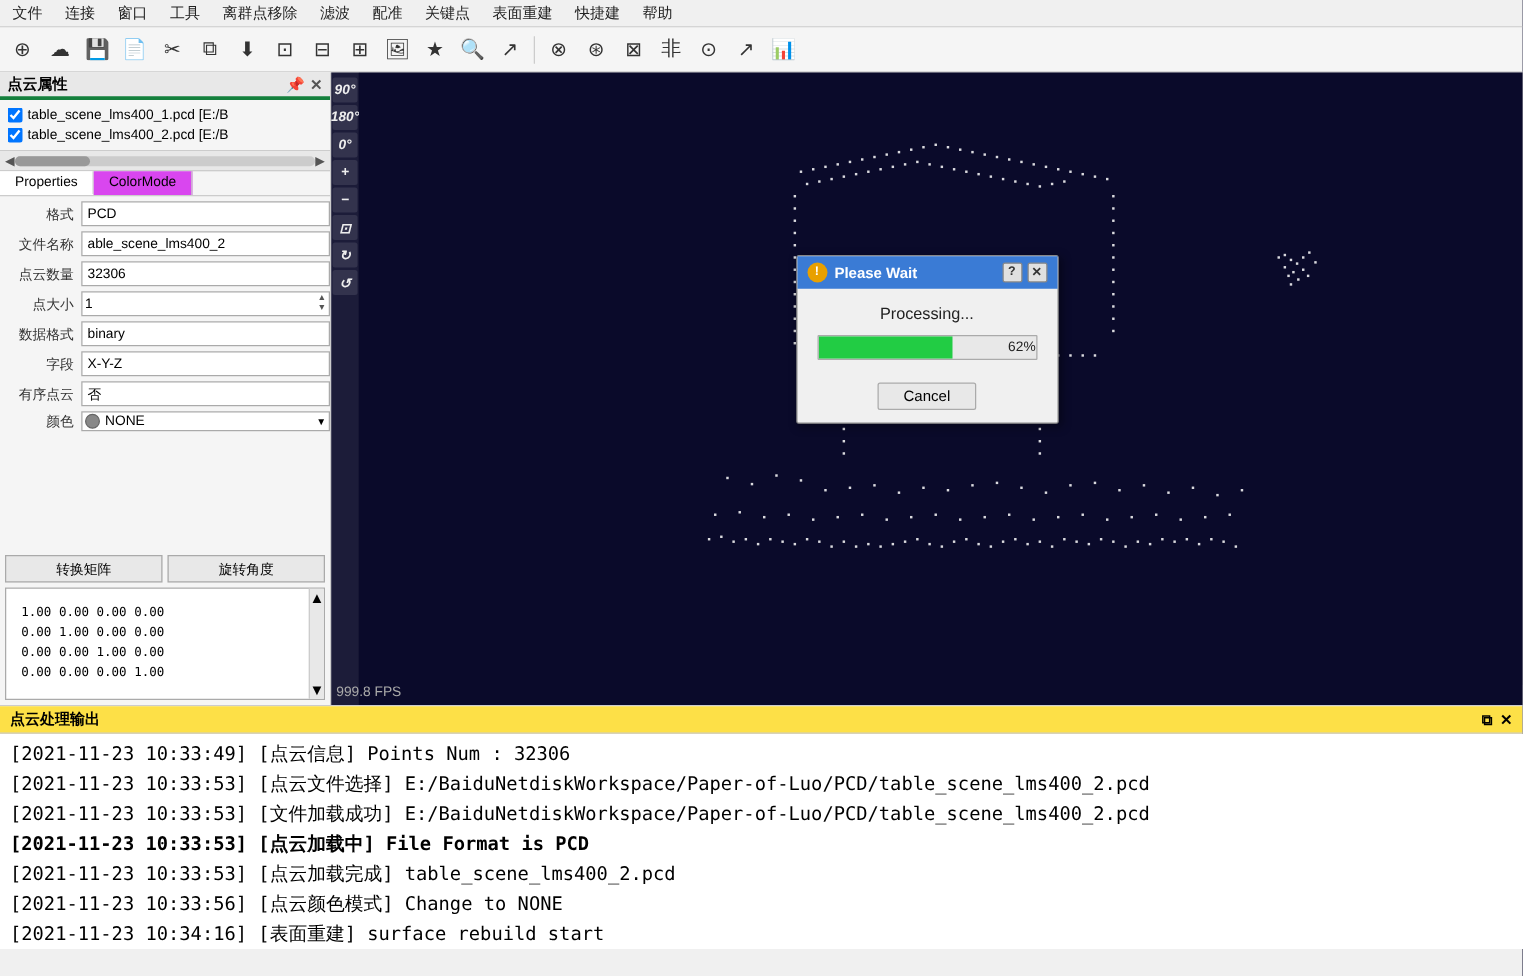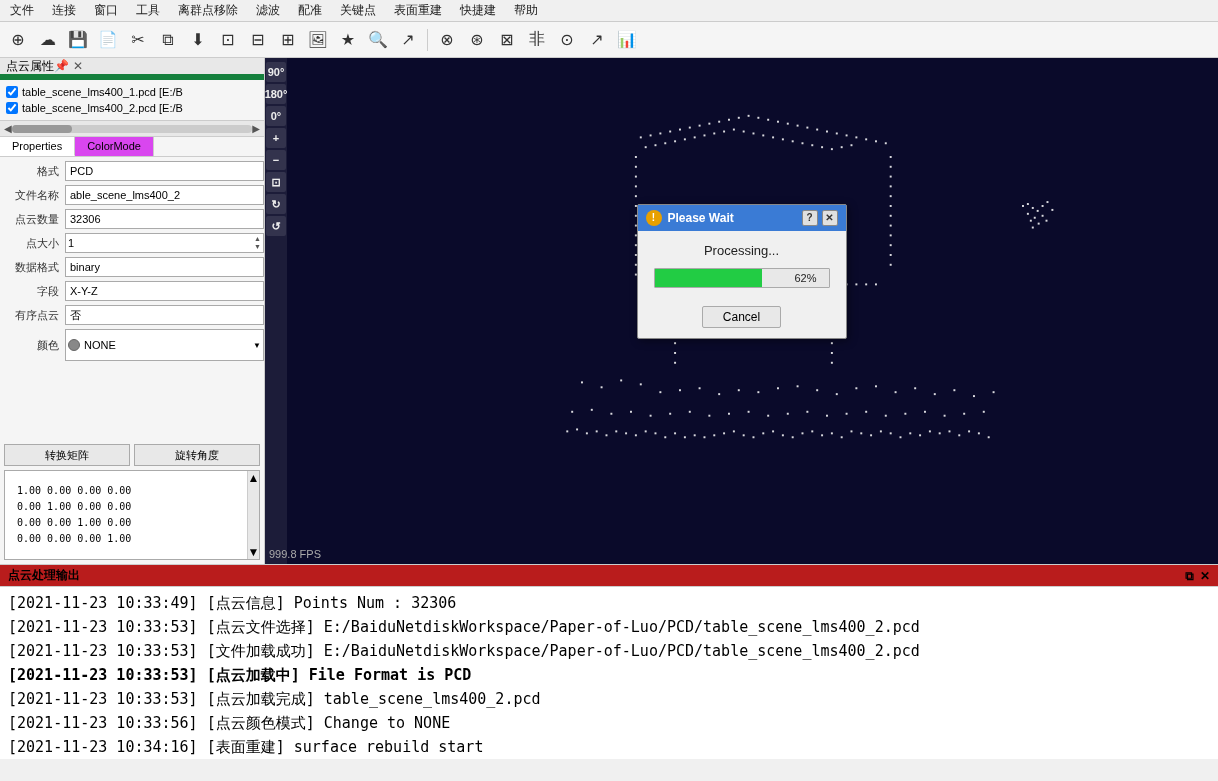--- a/index.html
+++ b/index.html
@@ -53,26 +53,27 @@
     #left-panel {
       width: 265px;
       background: #f5f5f5;
       border-right: 1px solid #ccc;
       display: flex;
       flex-direction: column;
       height: 100%;
     }
     #panel-titlebar {
       background: #e8e8e8;
-      border-bottom: 6px solid #15803d;
+      border-bottom: 3px solid #15803d;
       padding: 2px 6px;
       display: flex;
       align-items: center;
+      justify-content: space-between;
       font-size: 12px;
-      font-weight: normal;
+      font-weight: bold;
       height: 22px;
     }
     #panel-titlebar-btns { display: flex; gap: 4px; }
     #panel-titlebar-btns span { cursor: pointer; font-size: 12px; color: #555; }
 
     #layer-list {
       padding: 4px;
       border-bottom: 1px solid #ccc;
     }
     .layer-item {
@@ -156,21 +157,21 @@
       align-items: center;
       justify-content: space-between;
       padding: 0 2px;
       font-size: 11px;
     }
     .spin-arrows { display: flex; flex-direction: column; }
     .spin-arrow { font-size: 7px; line-height: 8px; cursor: pointer; color: #555; }
 
     .prop-value-select {
       flex: 1;
-      height: 32px;
+      height: 16px;
       background: #fff;
       border: 1px solid #aaa;
       display: flex;
       align-items: center;
       justify-content: space-between;
       padding: 0 2px;
       font-size: 11px;
       cursor: pointer;
     }
 
@@ -248,20 +249,21 @@
     }
     .side-btn {
       width: 20px; height: 20px;
       display: flex; align-items: center; justify-content: center;
       font-size: 11px;
       color: #eee;
       cursor: pointer;
       background: rgba(255,255,255,0.1);
       border-radius: 2px;
       font-weight: bold;
+      font-style: italic;
     }
 
     
     #pointcloud-canvas {
       position: absolute;
       left: 22px; right: 0; top: 0; bottom: 0;
     }
 
     
     #dialog-overlay {
@@ -336,21 +338,21 @@
       margin-bottom: 6px;
       position: relative;
     }
     #progress-fill {
       height: 100%;
       background: #22cc44;
       width: 62%;
     }
     #progress-pct {
       position: absolute;
-      right: 12px;
+      right: 0;
       top: 0;
       height: 100%;
       display: flex;
       align-items: center;
       font-size: 11px;
       color: #222;
     }
     #dialog-footer {
       display: flex;
       justify-content: center;
@@ -368,21 +370,21 @@
     
     #bottom-panel {
       height: 195px;
       background: #fff;
       border-top: 1px solid #ccc;
       display: flex;
       flex-direction: column;
     }
     #bottom-titlebar {
       height: 22px;
-      background: #b91c1c;
+      background: #fde047;
       border-bottom: 1px solid #ccc;
       display: flex;
       align-items: center;
       justify-content: space-between;
       padding: 0 8px;
       font-size: 12px;
       font-weight: bold;
     }
     #bottom-titlebar-btns { display: flex; gap: 6px; }
     #log-area {

